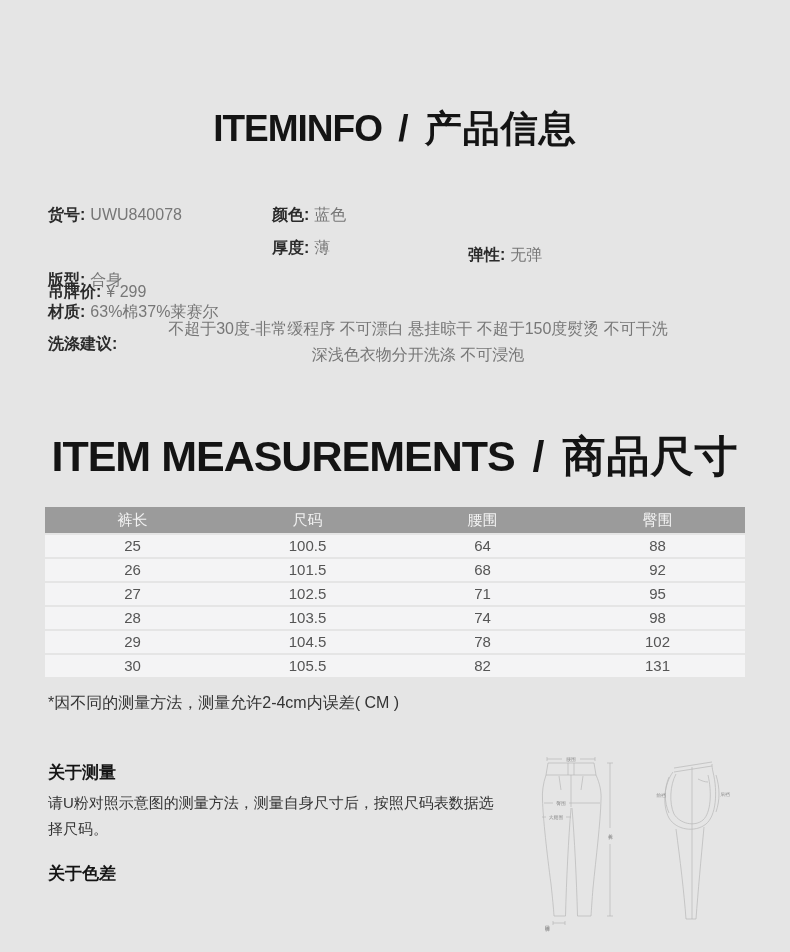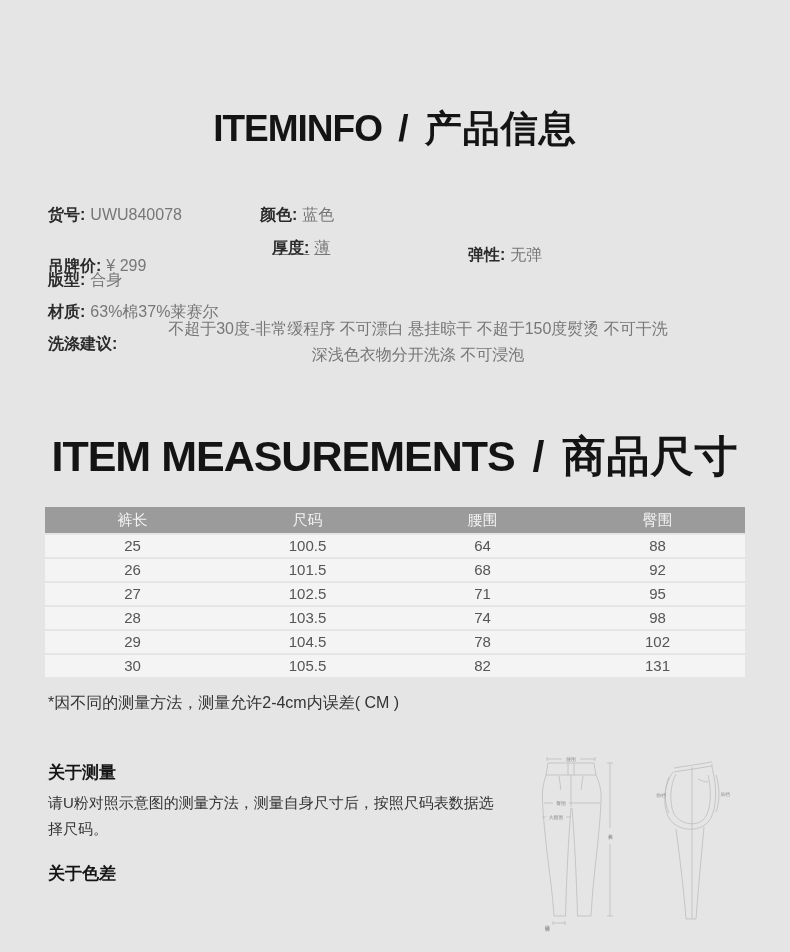--- a/index.html
+++ b/index.html
@@ -48,35 +48,35 @@
 
   <div id="title1" class="big-title">
     <span class="t-en">ITEMINFO</span>
     <span class="t-sep">/</span>
     <span class="t-cn">产品信息</span>
   </div>
 
   <div class="field" style="left:48px;top:205px;">
     <span class="lab">货号:</span><span>UWU840078</span>
   </div>
-  <div class="field" style="left:260px;top:205px;">
+  <div class="field" style="left:272px;top:205px;">
     <span class="lab">颜色:</span><span>蓝色</span>
   </div>
 
   <div class="field" style="left:48px;top:238px;margin-top:32px;">
     <span class="lab">版型:</span><span>合身</span>
   </div>
-  <div class="field" style="left:272px;top:238px;text-decoration:underline;">
+  <div class="field" style="left:272px;top:238px;">
     <span class="lab">厚度:</span><span>薄</span>
   </div>
   <div class="field" style="left:468px;top:236px;margin-top:9px;">
     <span class="lab">弹性:</span><span>无弹</span>
   </div>
 
-  <div class="field" style="left:48px;top:256px;">
+  <div class="field" style="left:48px;top:282px;">
     <span class="lab">吊牌价:</span><span>¥ 299</span>
   </div>
 
   <div class="field" style="left:48px;top:302px;">
     <span class="lab">材质:</span><span>63%棉37%莱赛尔</span>
   </div>
 
   <div class="field" style="left:48px;top:334px;">
     <span class="lab">洗涤建议:</span>
   </div>

